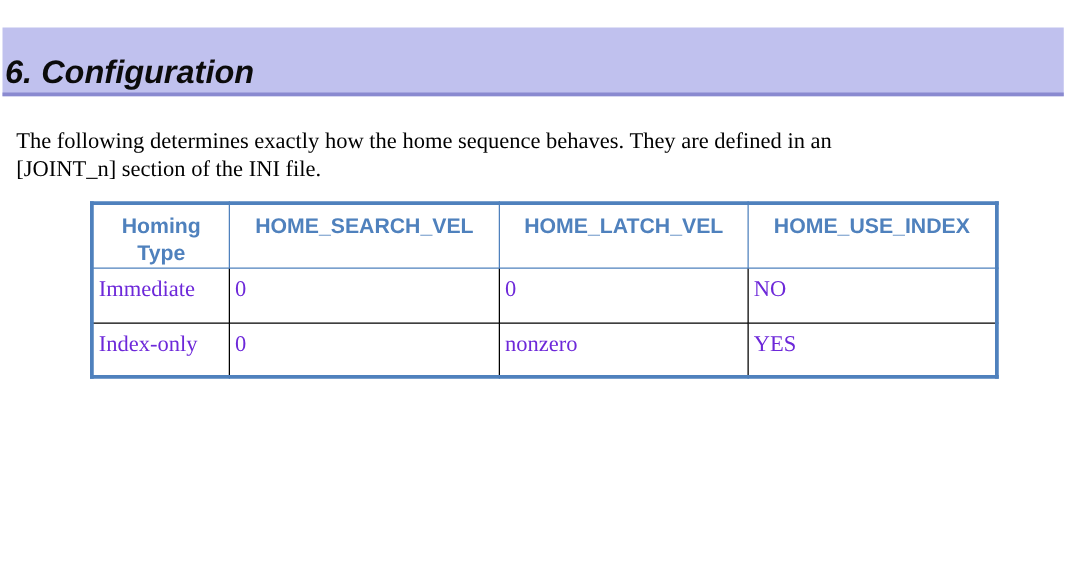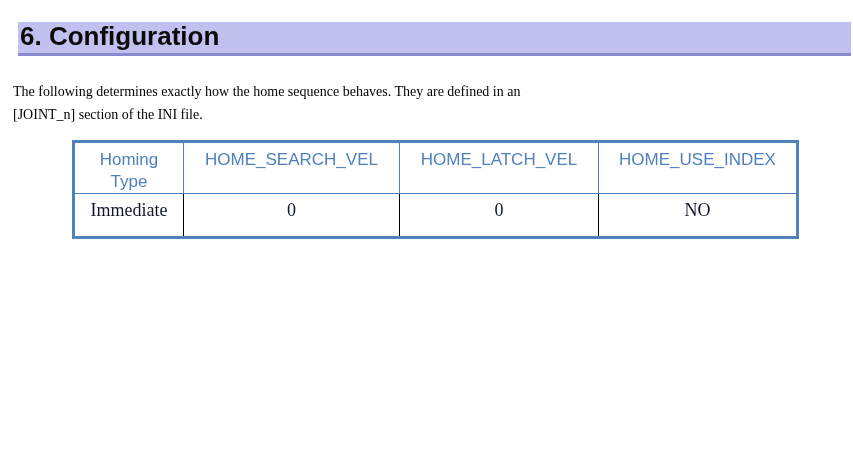--- a/index.html
+++ b/index.html
@@ -11,71 +11,71 @@
   html, body { margin: 0; padding: 0; background: #ffffff; }
   .page {
     position: relative;
     width: 853px;
     height: 454px;
     background: #ffffff;
     overflow: hidden;
     font-family: "Liberation Serif", serif;
   }
   .heading-bar {
-    margin: 22px 2px 0 18px;
-    height: 34px;
+    margin: 22px 2px 0 2px;
+    height: 55px;
     background: var(--bar-color);
     border-bottom: 3px solid var(--underline-color);
     display: flex;
     align-items: flex-end;
+    font-style: italic;
   }
   .page-title {
     margin: 0;
     padding: 0 0 3px 2px;
     font-family: "Liberation Sans", sans-serif;
     font-weight: bold;
     font-size: 26px;
     line-height: 28px;
     color: #0b0b0b;
   }
   .intro {
     margin: 24px 10px 0 13px;
-    font-size: 14px;
+    font-size: 18px;
     line-height: 23px;
     color: #000000;
     white-space: pre-line;
   }
   table.homing-table {
     border-collapse: collapse;
     table-layout: fixed;
     width: 724px;
     margin: 14px 0 0 72px;
     border: 3px solid var(--accent-color);
   }
   .homing-table th {
     font-family: "Liberation Sans", sans-serif;
-    font-weight: normal;
+    font-weight: bold;
     font-size: 17px;
     line-height: 22px;
     color: var(--accent-color);
     border: 1px solid var(--accent-color);
     height: 52px;
     vertical-align: top;
     text-align: center;
     padding: 6px 4px 0 4px;
     white-space: pre-line;
   }
   .homing-table td {
     font-family: "Liberation Serif", serif;
     font-size: 18px;
     line-height: 23px;
-    color: #0f172a;
+    color: #6d28d9;
     border: 1px solid #000000;
     vertical-align: top;
-    text-align: center;
     padding: 5px 4px 0 4px;
     white-space: pre-line;
   }
   .homing-table tr.row-h44 { height: 44px; }
   .homing-table tr.row-h43 { height: 43px; }
   .homing-table tr.row-h66 { height: 66px; }
 </style>
 </head>
 <body>
 
@@ -104,16 +104,22 @@
         <th>HOME_USE_INDEX</th>
       </tr>
     </thead>
     <tbody>
       <tr class="row-h44">
         <td>Immediate</td>
         <td>0</td>
         <td>0</td>
         <td>NO</td>
       </tr>
+      <tr class="row-h43">
+        <td>Index-only</td>
+        <td>0</td>
+        <td>nonzero</td>
+        <td>YES</td>
+      </tr>
     </tbody>
   </table>
 
 </div>
 
 </body></html>

